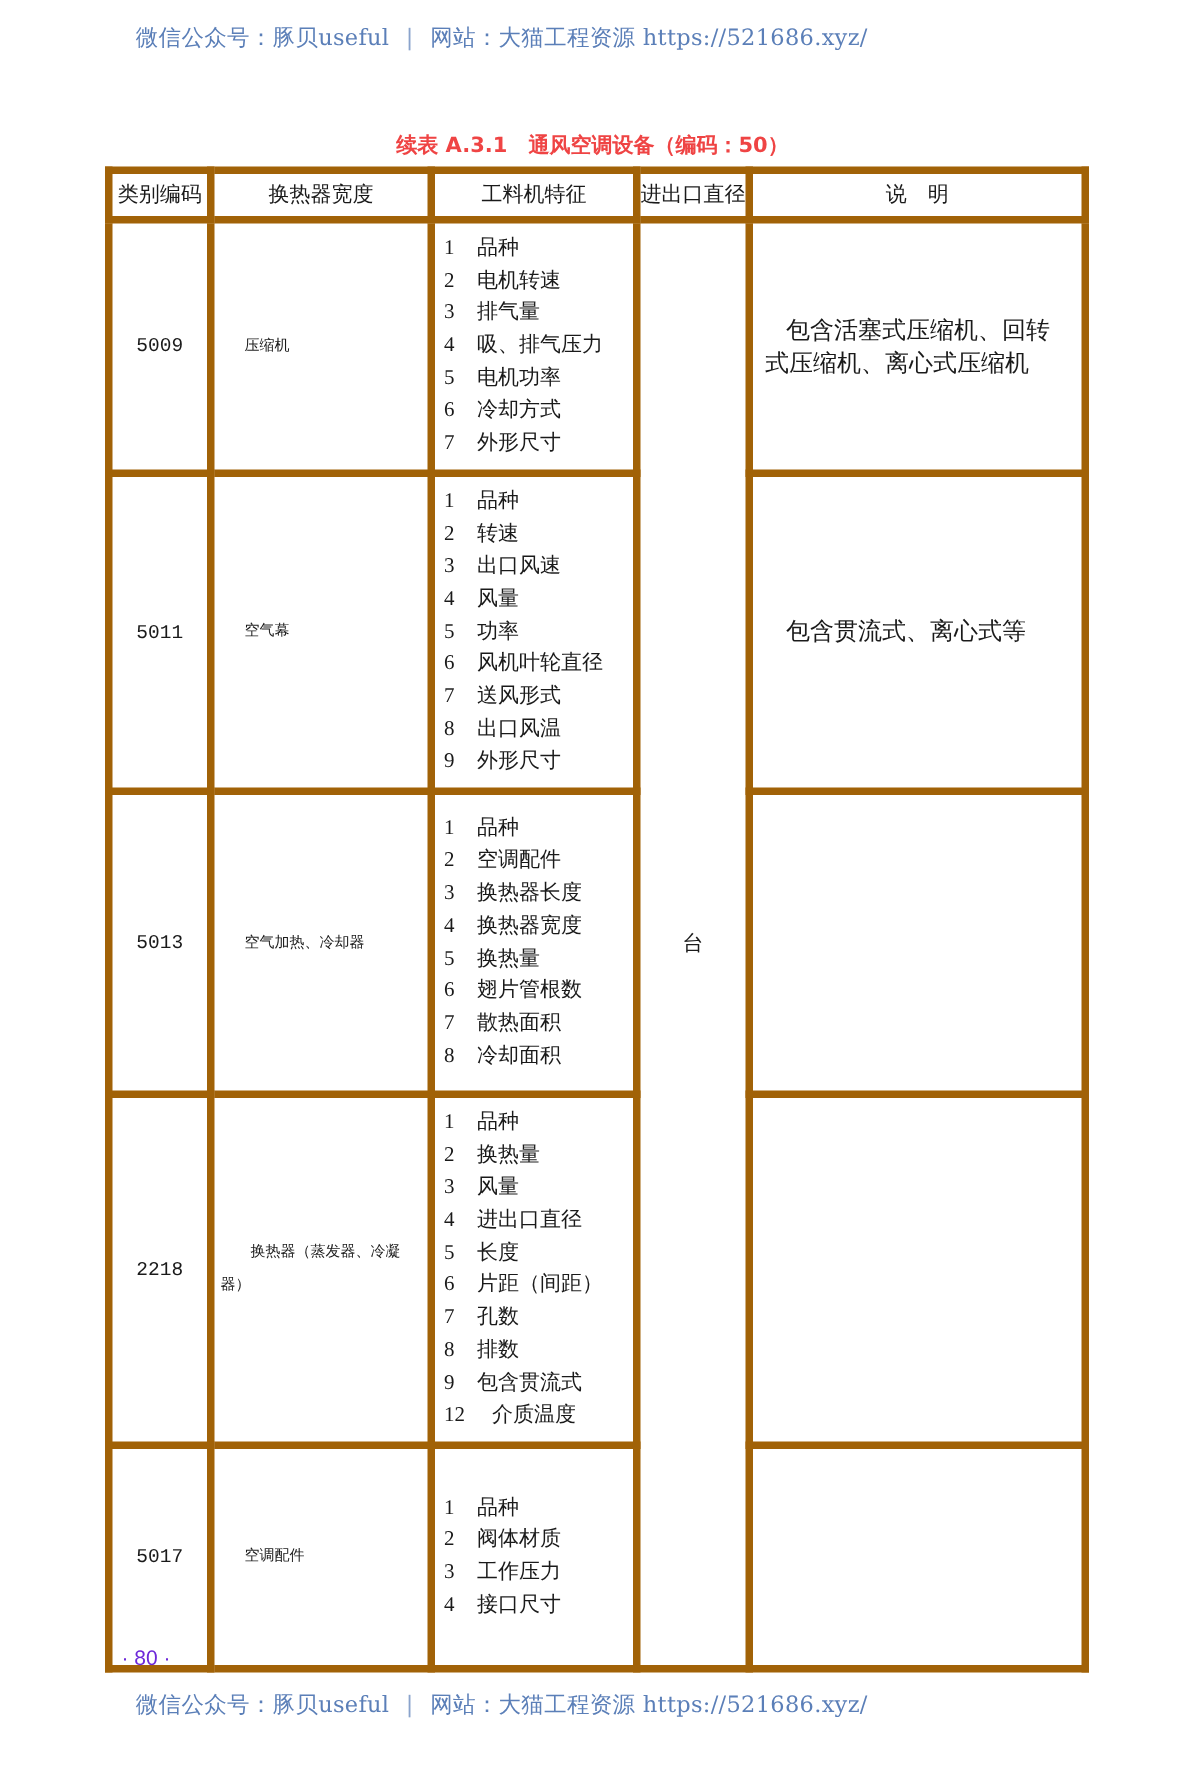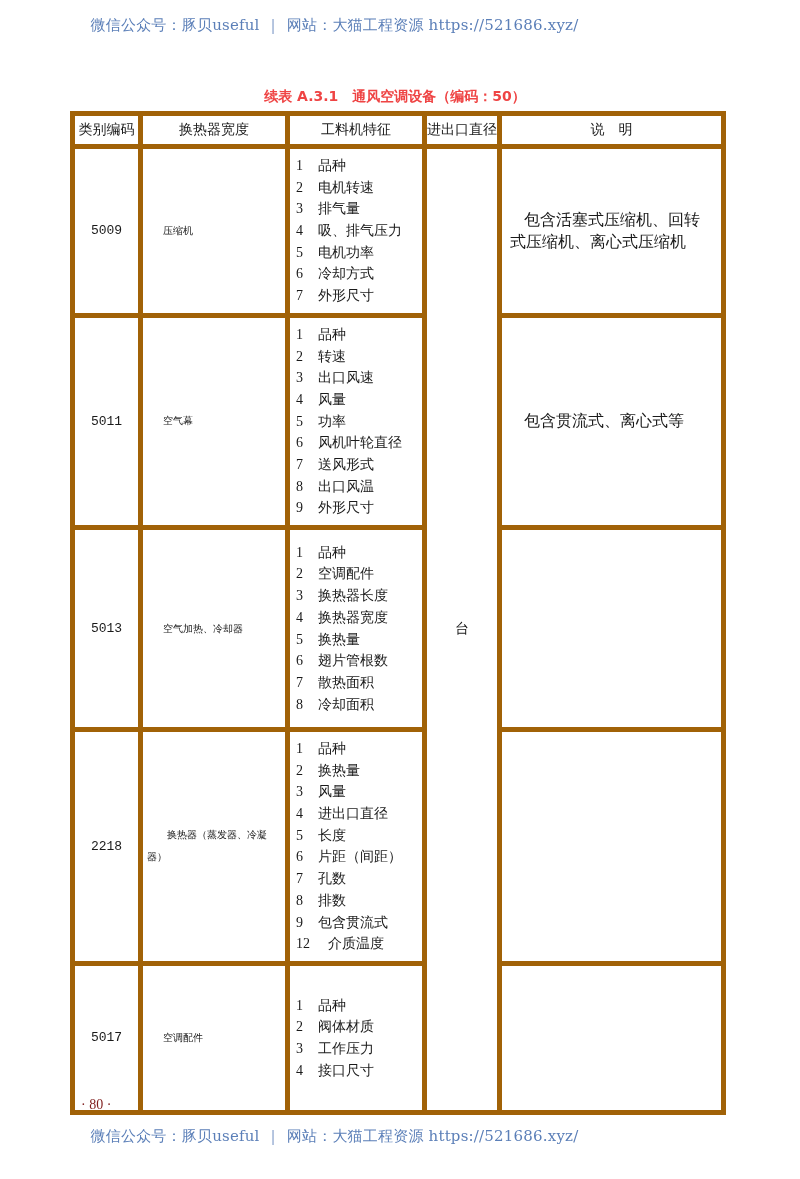--- a/index.html
+++ b/index.html
@@ -108,22 +108,22 @@
       font-family: "DejaVu Sans", "Liberation Sans", sans-serif;
       text-indent: 0;
     }
     td.note .indent { display: inline-block; width: 14px; }
 
     .page-number {
       position: absolute;
       top: 1097px;
       left: 81px;
       font-size: 14px;
-      font-family: Liberation Serif, serif;
-      color: #7f1d1d;
+      font-family: Liberation Sans, sans-serif;
+      color: #6d28d9;
     }
   </style>
 </head>
 <body>
 
 <div class="watermark top">
   <span>微信公众号：豚贝useful</span>
   <span class="wm-sep">|</span>
   <span>网站：大猫工程资源 https://521686.xyz/</span>
 </div>

